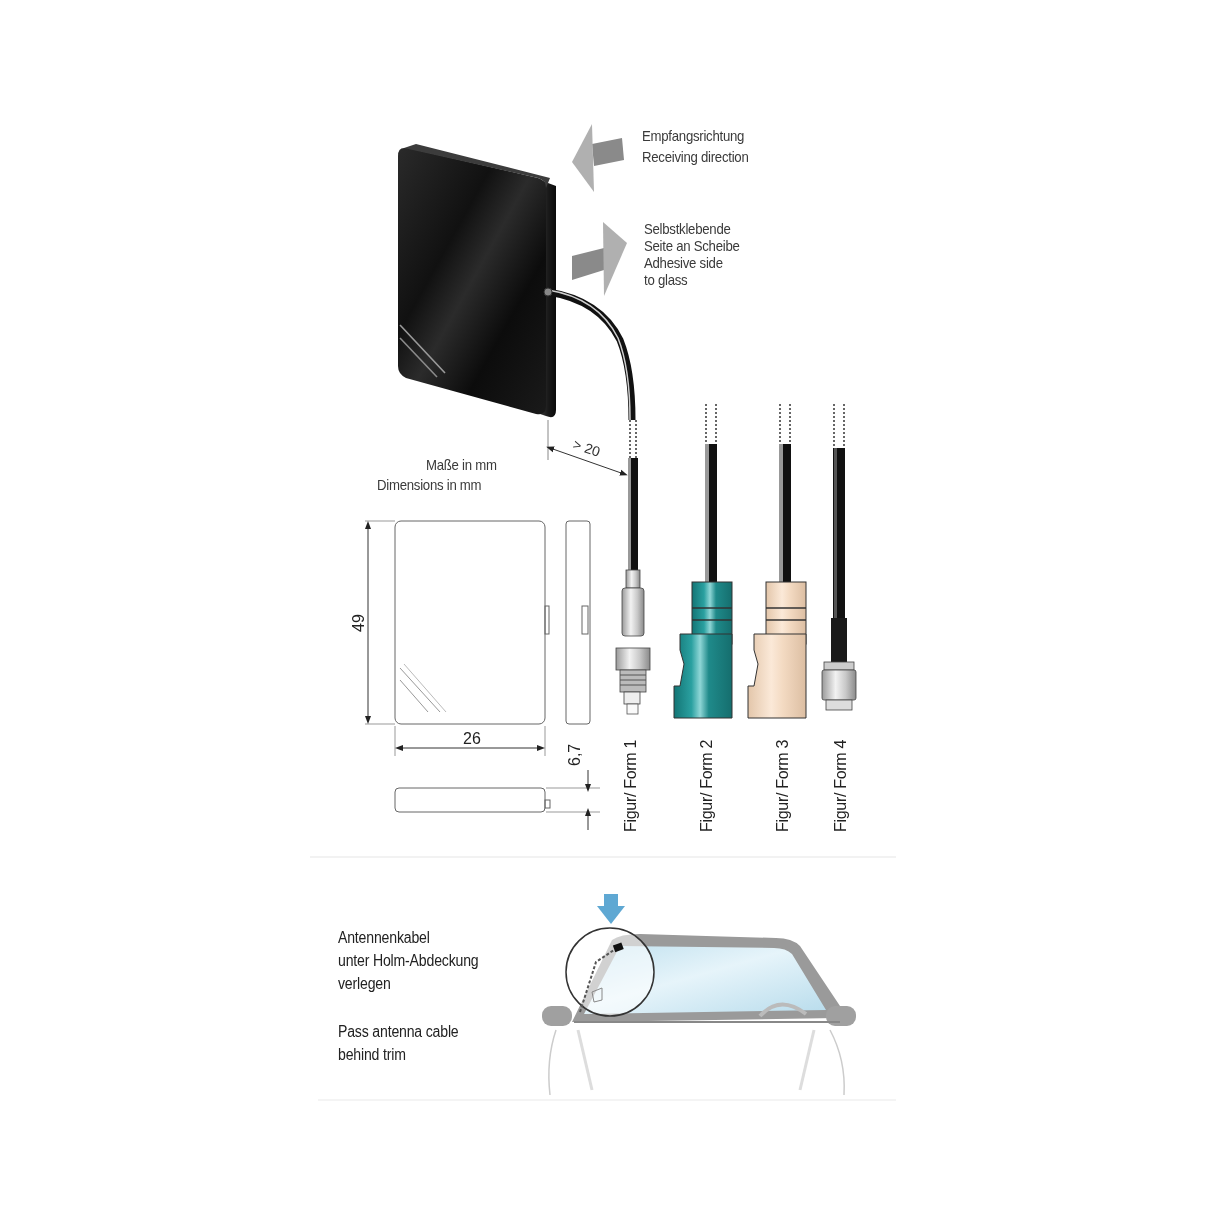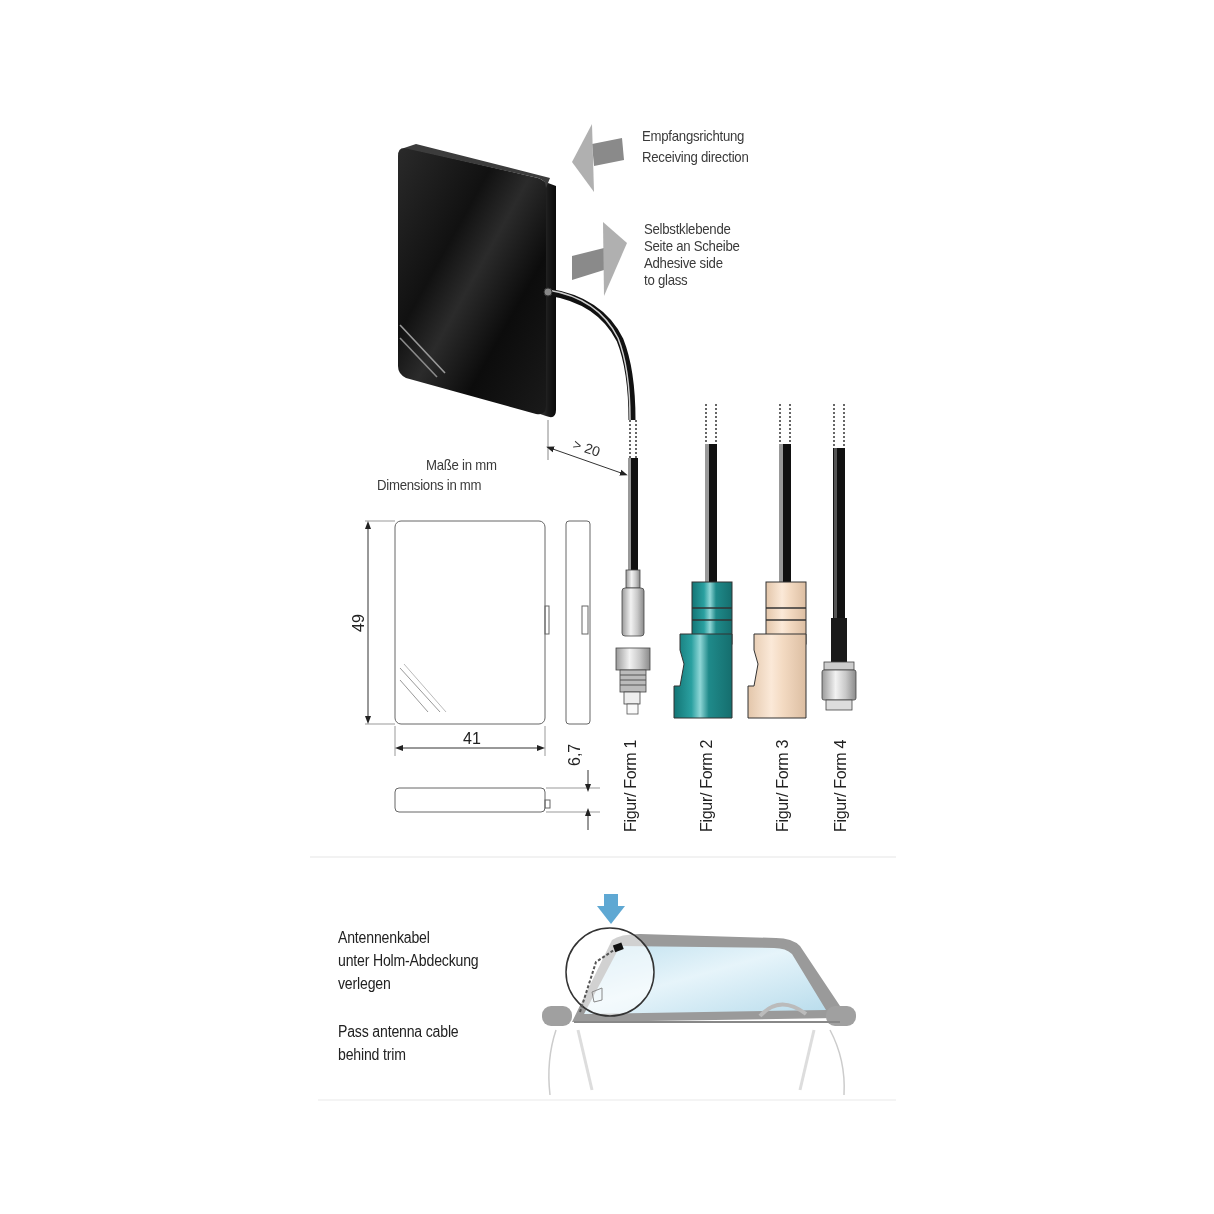--- a/index.html
+++ b/index.html
@@ -204,21 +204,21 @@
 <div class="abs txt" style="left:644px;top:237px;line-height:17px;">Seite an Scheibe</div>
 <div class="abs txt" style="left:644px;top:254px;line-height:17px;">Adhesive side</div>
 <div class="abs txt" style="left:644px;top:271px;line-height:17px;">to glass</div>
 
 <div class="abs txt" style="left:426px;top:455px;">Maße in mm</div>
 <div class="abs txt" style="left:377px;top:475px;">Dimensions in mm</div>
 
 <div class="abs" style="left:576px;top:436px;font-size:14px;color:#333;transform:rotate(18deg);transform-origin:left top;font-family:'Liberation Sans',sans-serif;">&gt; 20</div>
 
 <div class="dimnum" style="left:350px;top:632px;transform:rotate(-90deg);transform-origin:left top;">49</div>
-<div class="dimnum" style="left:463px;top:730px;">41</div>
+<div class="dimnum" style="left:463px;top:730px;">26</div>
 <div class="dimnum" style="left:566px;top:766px;transform:rotate(-90deg);transform-origin:left top;">6,7</div>
 
 <div class="vlabel" style="left:622px;top:832px;">Figur/ Form 1</div>
 <div class="vlabel" style="left:698px;top:832px;">Figur/ Form 2</div>
 <div class="vlabel" style="left:774px;top:832px;">Figur/ Form 3</div>
 <div class="vlabel" style="left:832px;top:832px;">Figur/ Form 4</div>
 
 <div class="abs note" style="left:338px;top:927px;">Antennenkabel</div>
 <div class="abs note" style="left:338px;top:950px;">unter Holm-Abdeckung</div>
 <div class="abs note" style="left:338px;top:973px;">verlegen</div>

